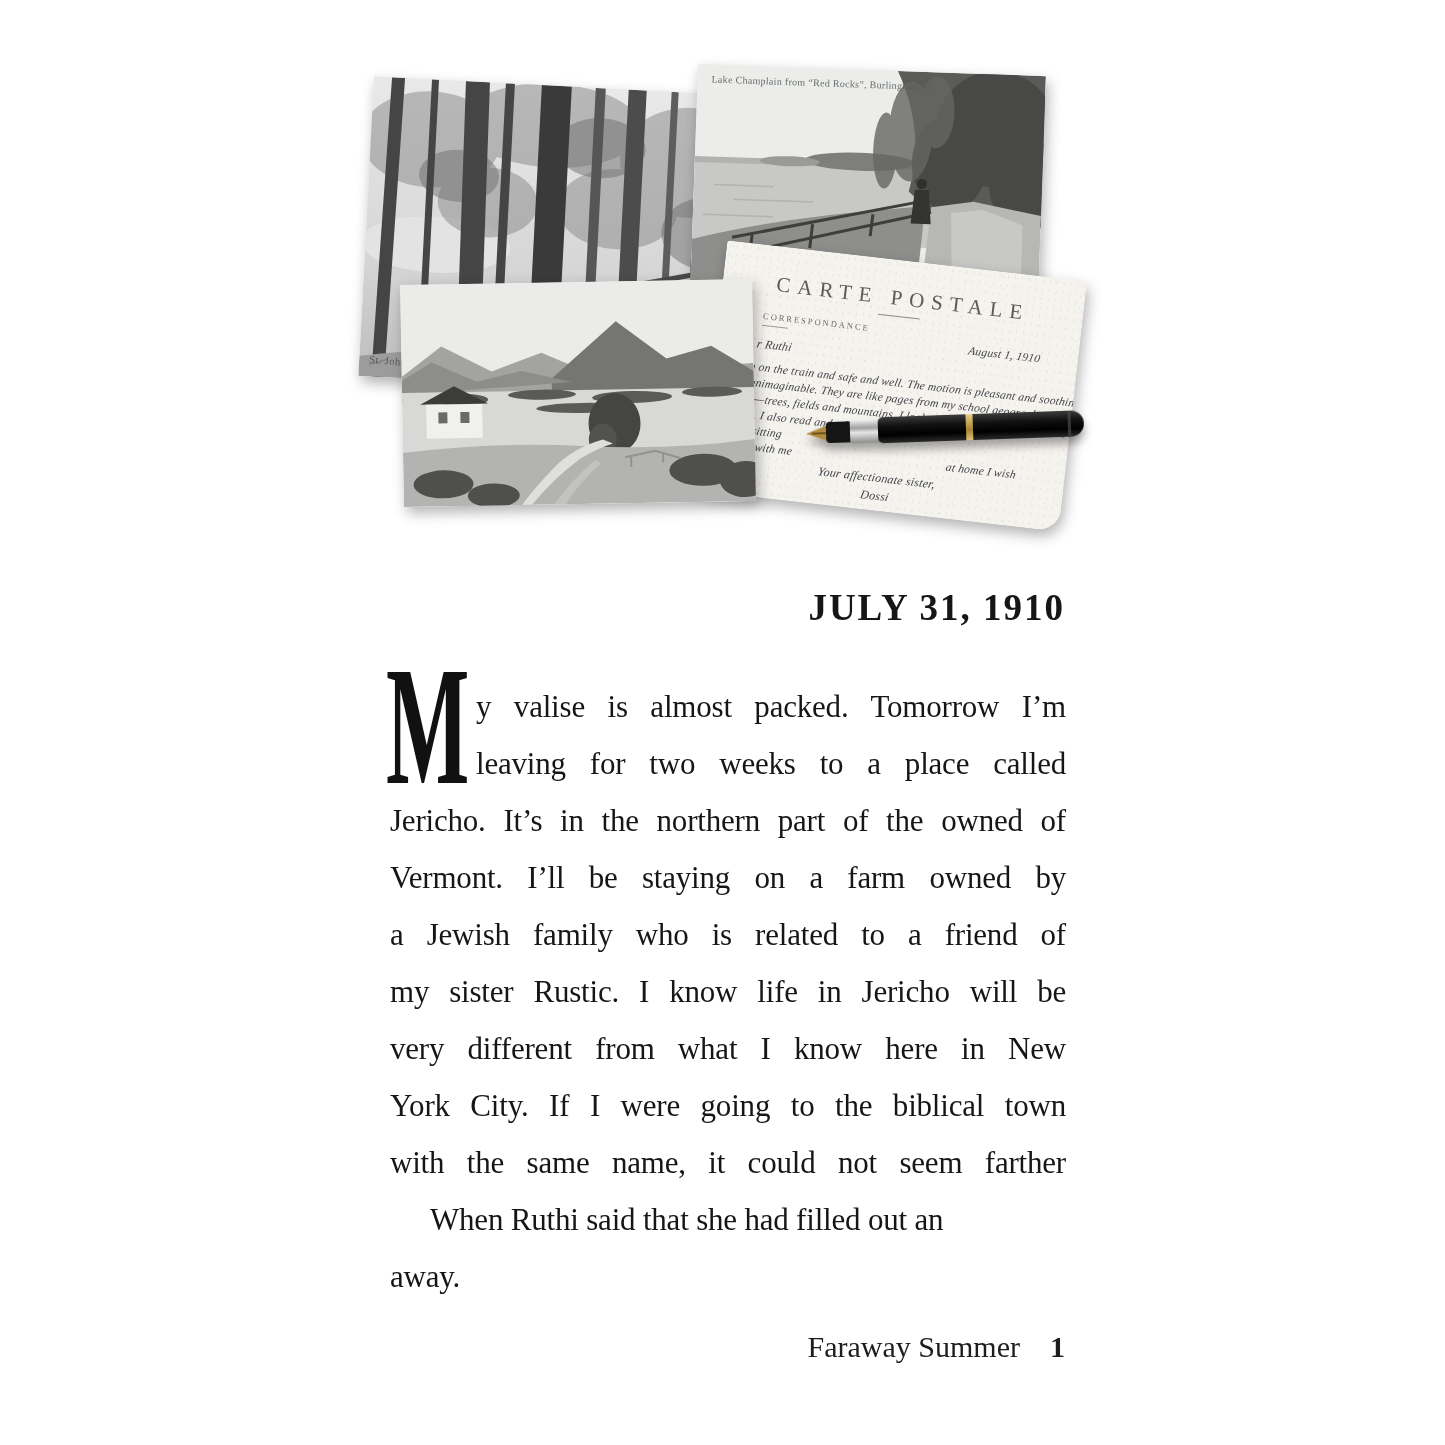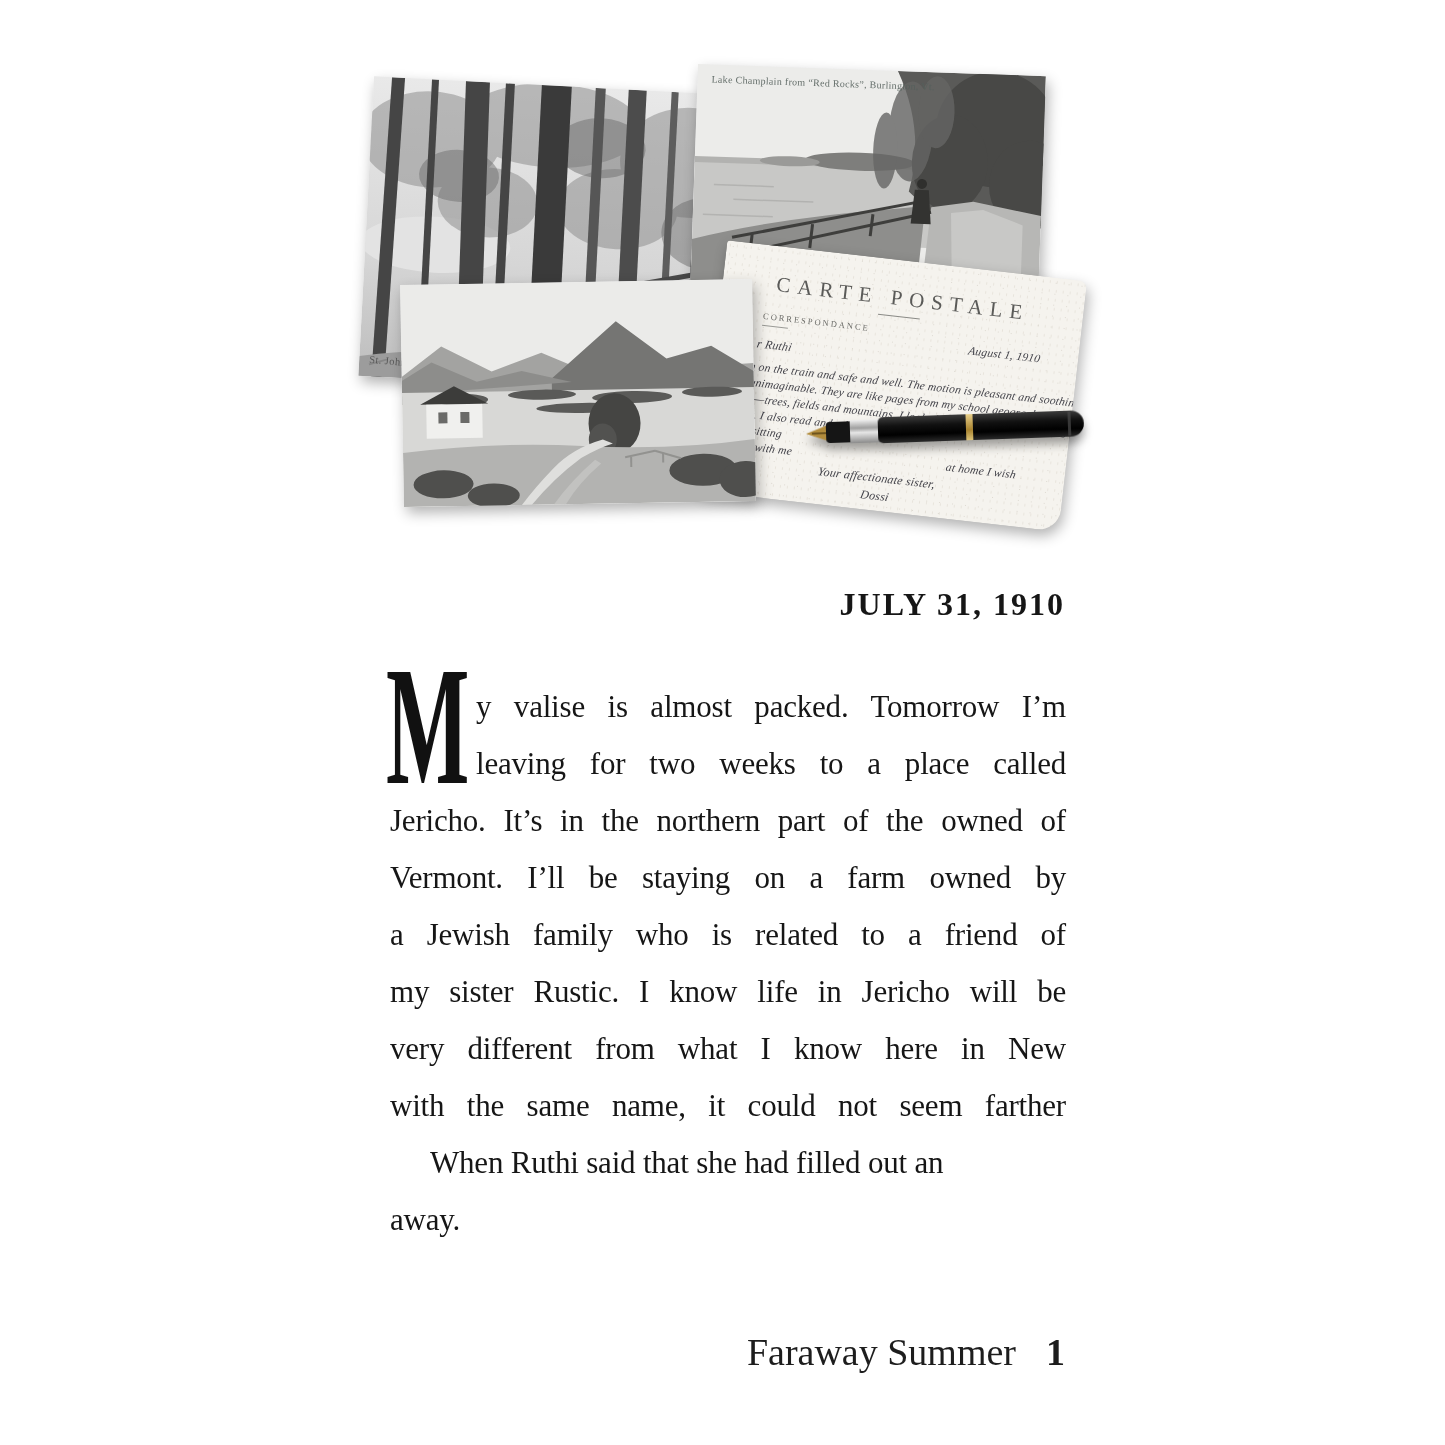--- a/index.html
+++ b/index.html
@@ -59,33 +59,33 @@
   .pen-grip{position:absolute;left:44px;top:13px;width:30px;height:23px;
        background:linear-gradient(180deg,#efefef 0%,#9f9f9f 35%,#e6e6e6 55%,#8b8b8b 100%);}
   .pen-barrel{position:absolute;left:72px;top:11px;width:206px;height:26px;border-radius:5px 13px 13px 5px;
        background:linear-gradient(180deg,#3c3c3c 0%,#111 35%,#000 70%,#2a2a2a 100%);}
   .pen-ring{position:absolute;left:160px;top:11px;width:7px;height:26px;
        background:linear-gradient(180deg,#e8cf8a,#a8832f 60%,#dcc277);}
   .pen-cap-edge{position:absolute;left:262px;top:12px;width:3px;height:24px;background:#4a4a4a;opacity:.7;}
 
   
   .chapter-date{position:absolute;right:380px;top:586px;margin:0;
-       font-size:32px;font-weight:bold;letter-spacing:2px;color:#161616;
+       font-size:37px;font-weight:bold;letter-spacing:2px;color:#161616;
        font-family:"Liberation Serif",serif;text-align:center;}
   .body-text{position:absolute;left:390px;top:678px;width:676px;font-size:31px;
        font-family:"Liberation Serif",serif;color:#161616;letter-spacing:-.2px;}
   .dropcap{position:absolute;left:-4px;top:-37px;font-size:170px;line-height:170px;
        font-weight:bold;transform:scaleX(.52);transform-origin:0 0;color:#111;}
   .bline{height:57px;line-height:57px;white-space:nowrap;}
   .bline.just{text-align:justify;text-align-last:justify;}
   .bline.dc{padding-left:86px;}
   .bline.pind{text-indent:40px;}
 
   
-  .footer{position:absolute;right:380px;top:1330px;font-size:38px;color:#1d1d1d;
+  .footer{position:absolute;right:380px;top:1330px;font-size:30px;color:#1d1d1d;
        font-family:"Liberation Serif",serif;}
   .footer .pagenum{font-weight:bold;margin-left:30px;}
 </style>
 </head>
 <body>
 
 <div class="page">
 
   <div class="collage">
 
@@ -276,20 +276,21 @@
   <div class="body-text">
     <span class="dropcap">M</span>
     <div id="body-lines">
         <div class="bline just dc">y valise is almost packed. Tomorrow I’m</div>
         <div class="bline just dc">leaving for two weeks to a place called</div>
         <div class="bline just">Jericho. It’s in the northern part of the owned of</div>
         <div class="bline just">Vermont. I’ll be staying on a farm owned by</div>
         <div class="bline just">a Jewish family who is related to a friend of</div>
         <div class="bline just">my sister Rustic. I know life in Jericho will be</div>
         <div class="bline just">very different from what I know here in New</div>
+        <div class="bline just">York City. If I were going to the biblical town</div>
         <div class="bline just">with the same name, it could not seem farther</div>
         <div class="bline pind">When Ruthi said that she had filled out an</div>
         <div class="bline">away.</div>
       </div>
   </div>
 
   <div class="footer">
     <span>Faraway Summer</span><span class="pagenum">1</span>
   </div>
 

